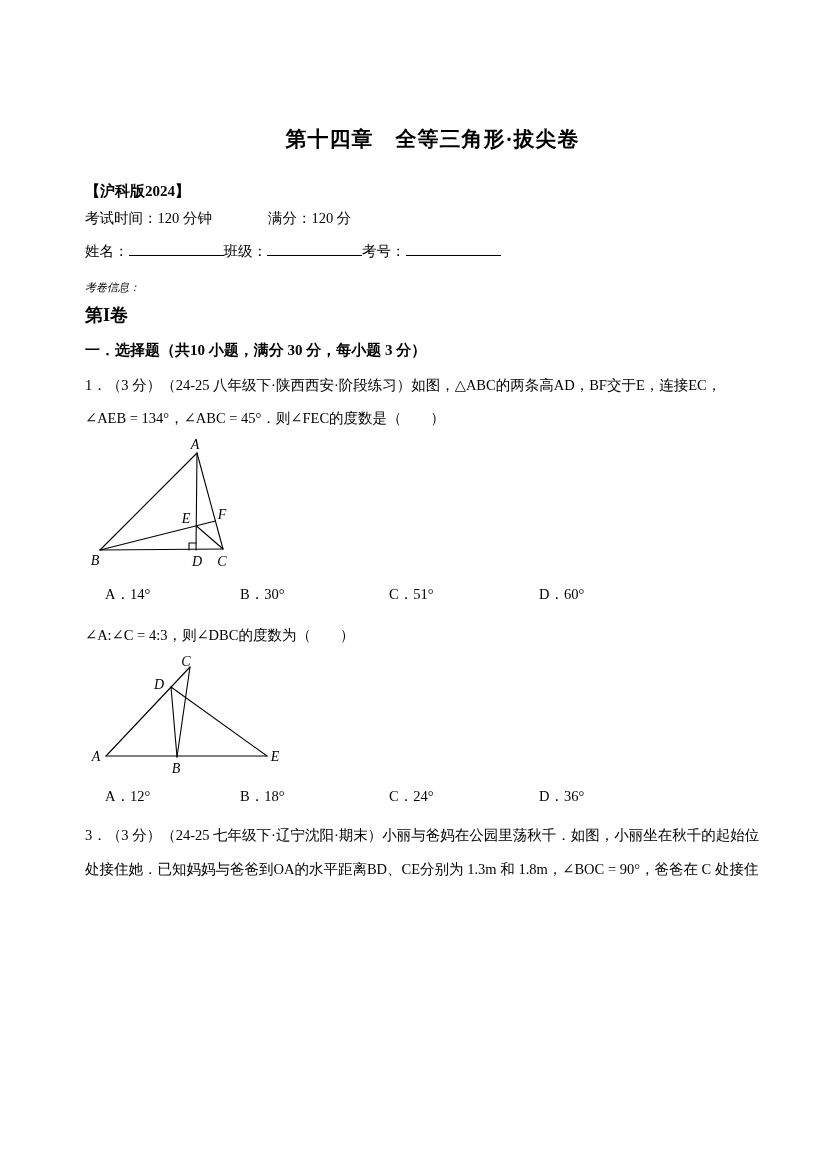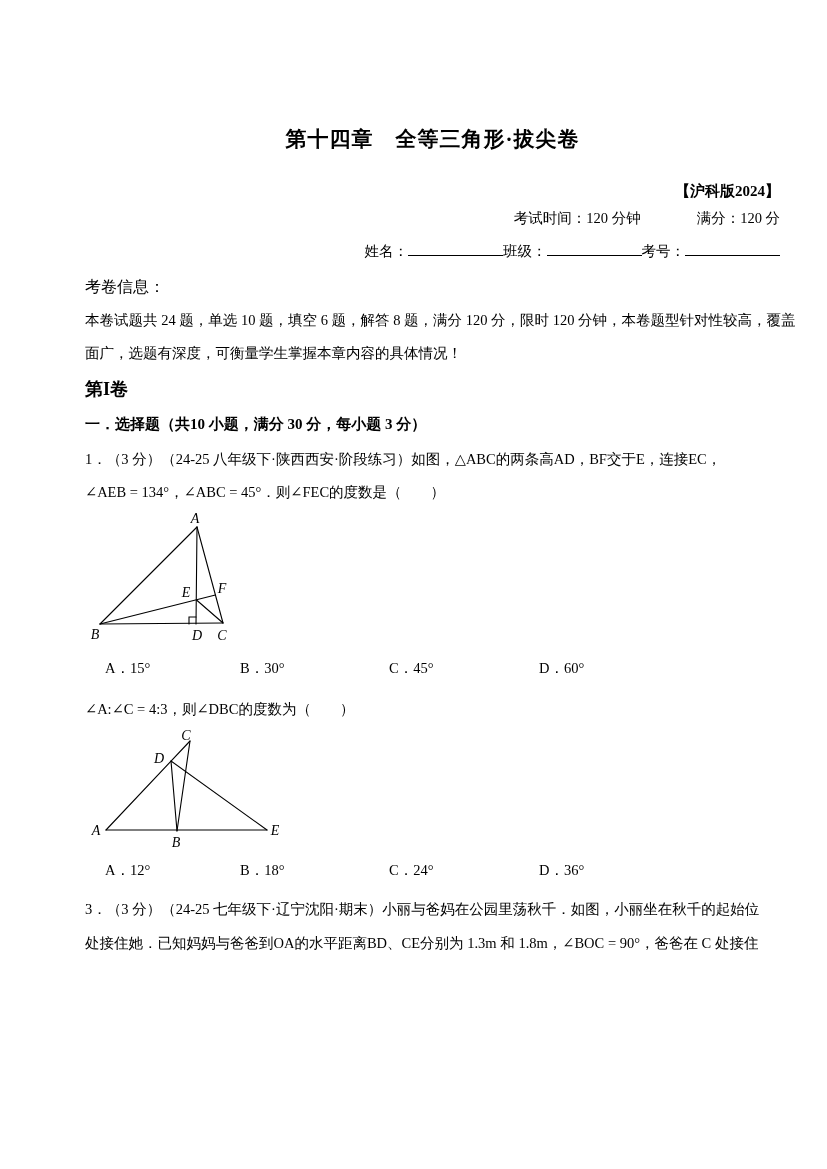--- a/index.html
+++ b/index.html
@@ -15,37 +15,37 @@
     padding: 126px 66px 0 66px;
     overflow: hidden;
     margin-left: 19px;
   }
   .title {
     margin: 0; text-align: center;
     font-size: 21px; font-weight: bold; line-height: 26px;
     letter-spacing: 1px;
   }
   .edition {
-    margin-top: 31px; text-align: right;
+    margin-top: 31px; text-align: left;
     font-size: 15px; font-weight: bold; line-height: 17px;
   }
   .meta-row {
-    margin-top: 9px; text-align: right;
+    margin-top: 9px; text-align: left;
     font-size: 14.5px; line-height: 18px;
   }
   .meta-row .gap { margin-left: 56px; }
   .fill-row {
-    margin-top: 14px; text-align: right;
+    margin-top: 14px; text-align: left;
     font-size: 14.5px; line-height: 18px; white-space: nowrap;
   }
   .blank {
     display: inline-block; width: 95px; height: 15px;
     border-bottom: 1px solid #000; vertical-align: baseline;
   }
-  .info-heading { margin: 18px 0 0 0; font-size: 16px; line-height: 18px; }
+  .info-heading { margin: 18px 0 0 0; font-size: 11px; line-height: 18px; font-style: italic; }
   .info-para { margin: 8px 0 0 0; }
   .info-para .line { font-size: 14.5px; line-height: 33px; white-space: nowrap; }
   .part-heading {
     margin: 8px 0 0 0; 
     font-size: 18px; font-weight: bold; line-height: 22px;
   }
   .section-heading {
     margin: 15px 0 0 0;
     font-size: 15px; font-weight: bold; line-height: 18px; white-space: nowrap;
   }
@@ -89,24 +89,20 @@
   <div class="meta-row">
     <span>考试时间：120 分钟</span><span class="gap">满分：120 分</span>
   </div>
 
   <div class="fill-row">
     <span>姓名：</span><span class="blank"></span><span>班级：</span><span class="blank"></span><span>考号：</span><span class="blank"></span>
   </div>
 
   <p class="info-heading">考卷信息：</p>
 
-  <div class="info-para">
-    <div class="line">本卷试题共 24 题，单选 10 题，填空 6 题，解答 8 题，满分 120 分，限时 120 分钟，本卷题型针对性较高，覆盖</div>
-    <div class="line">面广，选题有深度，可衡量学生掌握本章内容的具体情况！</div>
-  </div>
 
   <h2 class="part-heading">第I卷</h2>
 
   <h3 class="section-heading">一．选择题（共10 小题，满分 30 分，每小题 3 分）</h3>
 
   <div>
     <div class="qlines q1-lines">
       <div class="line">1．（3 分）（24-25 八年级下·陕西西安·阶段练习）如图，△ABC的两条高AD，BF交于E，连接EC，</div>
       <div class="line">∠AEB = 134°，∠ABC = 45°．则∠FEC的度数是（　　）</div>
     </div>
@@ -121,21 +117,21 @@
       <polyline points="110,113 110,106 117,106"></polyline>
       <text x="116" y="12">A</text>
       <text x="16" y="128">B</text>
       <text x="143" y="129">C</text>
       <text x="118" y="129">D</text>
       <text x="107" y="86">E</text>
       <text x="143" y="82">F</text>
     </svg>
 
     <div class="options opt1">
-      <span class="opt w1">A．15°</span><span class="opt w2">B．30°</span><span class="opt w3">C．45°</span><span class="opt">D．60°</span>
+      <span class="opt w1">A．14°</span><span class="opt w2">B．30°</span><span class="opt w3">C．51°</span><span class="opt">D．60°</span>
     </div>
   </div>
 
   <div>
     <div class="qlines q2-lines">
       <div class="line">∠A:∠C = 4:3，则∠DBC的度数为（　　）</div>
     </div>
 
     <svg class="figure fig2" width="200" height="125" viewBox="0 0 200 125">
       <line x1="17" y1="100" x2="101" y2="11"></line>

